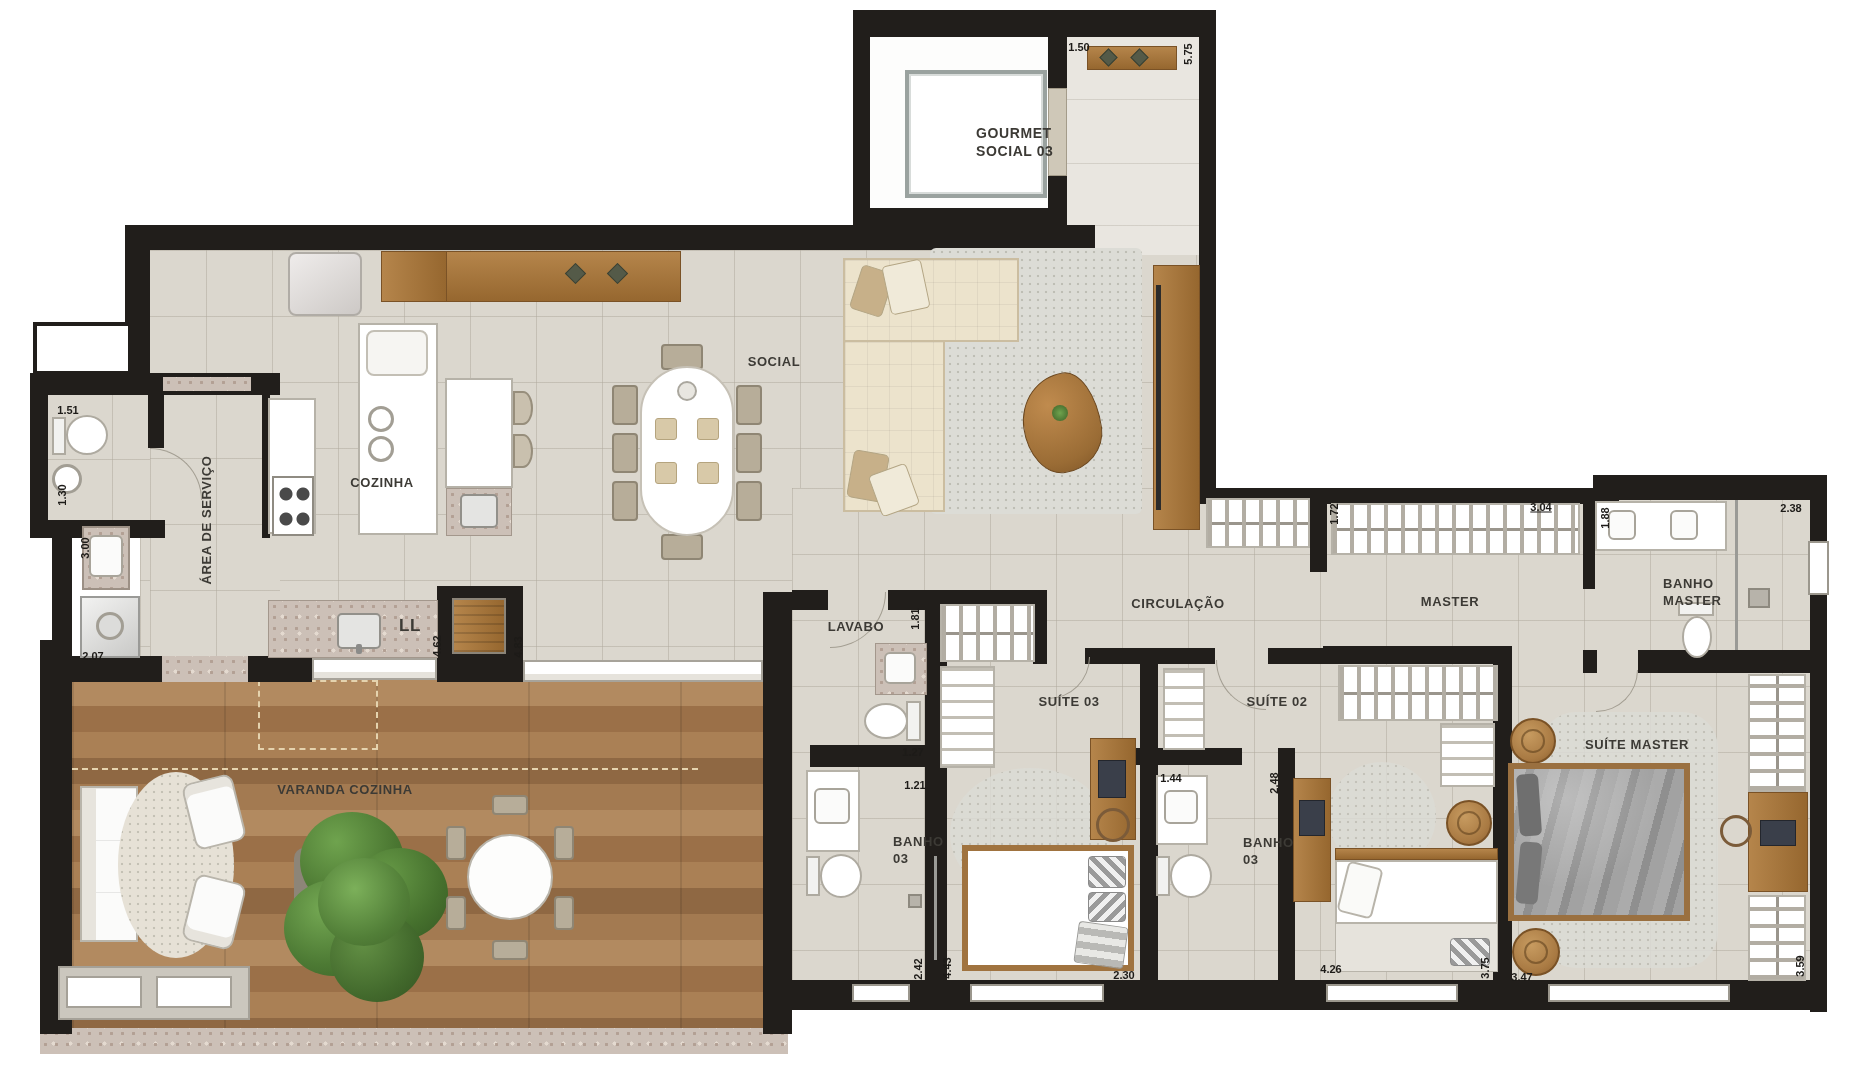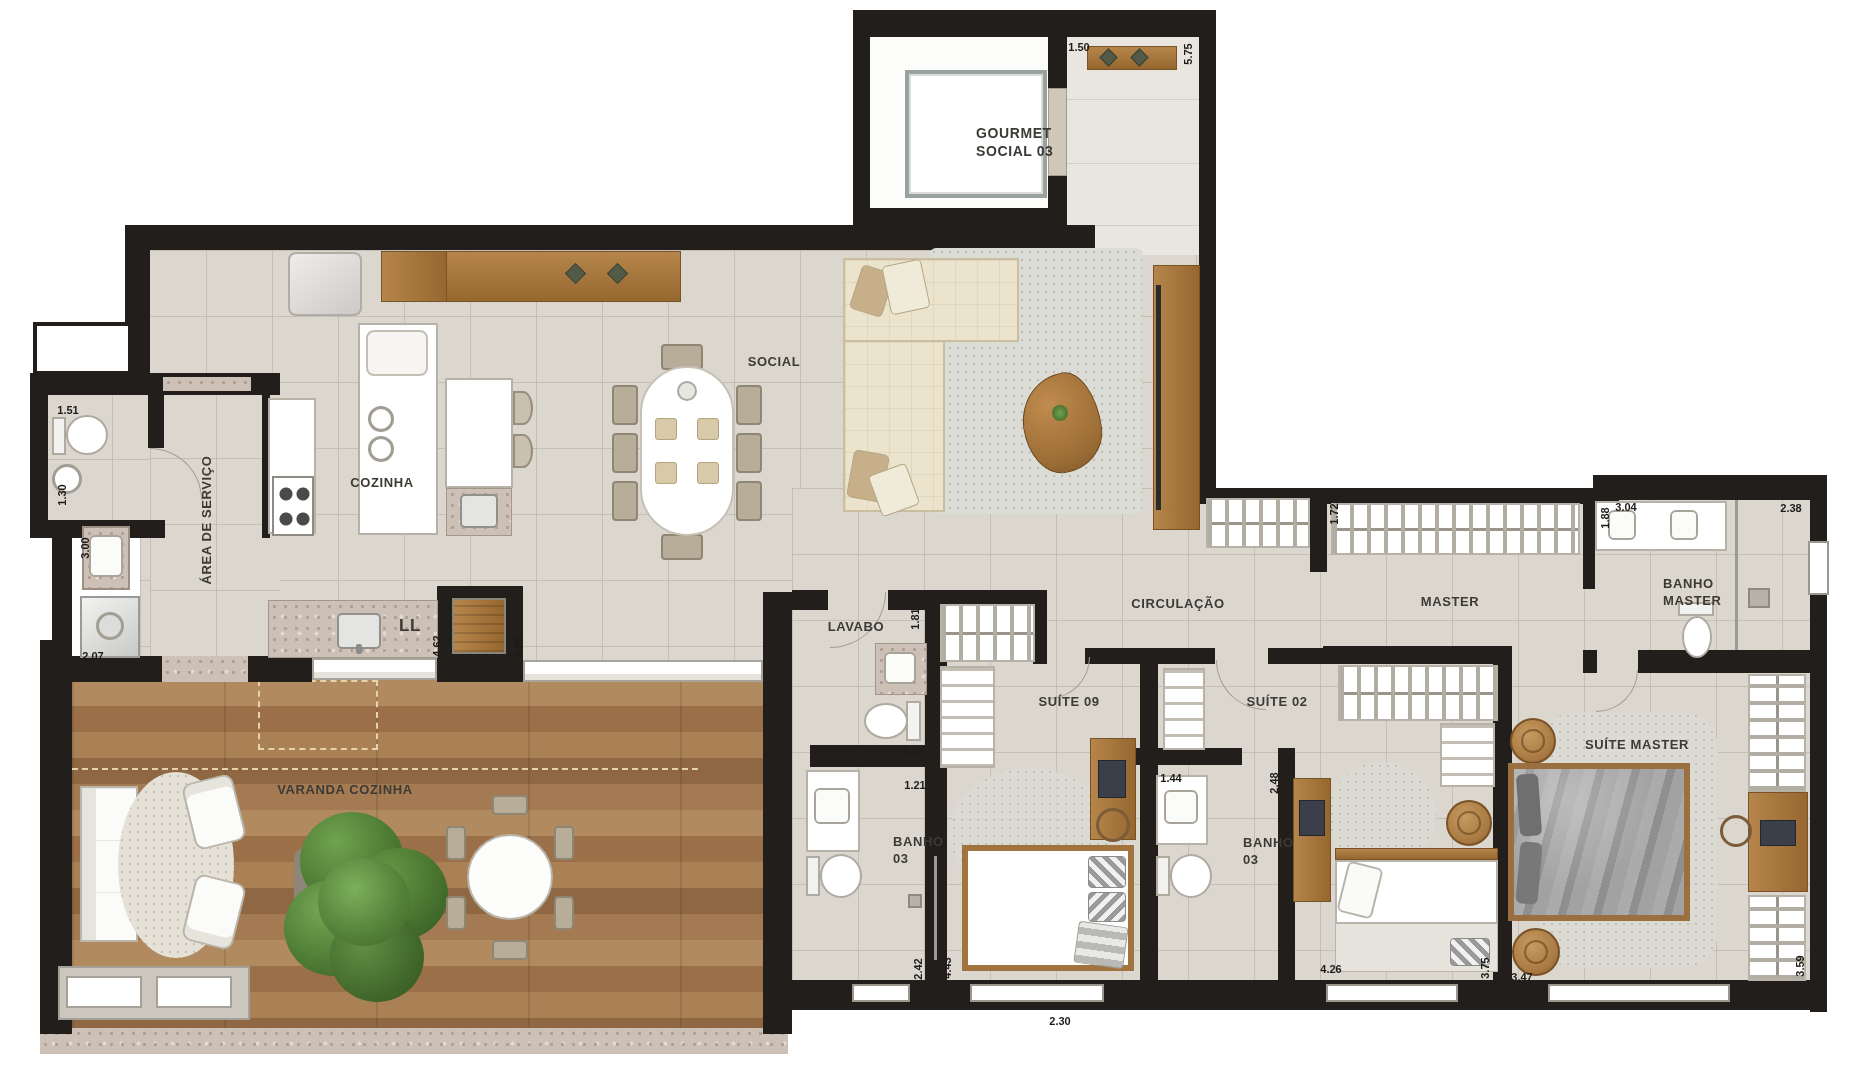--- a/index.html
+++ b/index.html
@@ -301,21 +301,21 @@
   <div class="label" style="left:382px;top:483px;">COZINHA</div>
   <div class="label v" style="left:207px;top:520px;">ÁREA DE SERVIÇO</div>
   <div class="label" style="left:856px;top:627px;">LAVABO</div>
   <div class="label" style="left:1178px;top:604px;">CIRCULAÇÃO</div>
   <div class="label" style="left:1450px;top:602px;">MASTER</div>
   <div class="label" style="left:1663px;top:584px;">
     <span>BANHO</span>
       <br>
     <span>MASTER</span>
   </div>
-  <div class="label" style="left:1069px;top:702px;">SUÍTE 09</div>
+  <div class="label" style="left:1069px;top:702px;">SUÍTE 03</div>
   <div class="label" style="left:1277px;top:702px;">SUÍTE 02</div>
   <div class="label" style="left:1637px;top:745px;">SUÍTE MASTER</div>
   <div class="label" style="left:893px;top:842px;">
     <span>BANHO</span>
       <br>
     <span>03</span>
   </div>
   <div class="label" style="left:1243px;top:843px;">
     <span>BANHO</span>
       <br>
@@ -330,25 +330,25 @@
   <div class="dim v" style="left:62px;top:495px;">1.30</div>
   <div class="dim v" style="left:85px;top:548px;">3.00</div>
   <div class="dim" style="left:93px;top:656px;">2.07</div>
   <div class="dim v" style="left:437px;top:646px;">4.62</div>
   <div class="dim v" style="left:518px;top:647px;">4.83</div>
   <div class="dim v" style="left:915px;top:619px;">1.81</div>
   <div class="dim" style="left:913px;top:752px;">1.27</div>
   <div class="dim" style="left:915px;top:785px;">1.21</div>
   <div class="dim v" style="left:918px;top:969px;">2.42</div>
   <div class="dim v" style="left:947px;top:968px;">4.43</div>
-  <div class="dim" style="left:1060px;top:975px;margin-top:46px;">2.30</div>
+  <div class="dim" style="left:1124px;top:975px;">2.30</div>
   <div class="dim" style="left:1171px;top:778px;">1.44</div>
   <div class="dim v" style="left:1274px;top:783px;">2.48</div>
   <div class="dim" style="left:1331px;top:969px;">4.26</div>
   <div class="dim v" style="left:1485px;top:968px;">3.75</div>
   <div class="dim" style="left:1522px;top:977px;">3.47</div>
   <div class="dim v" style="left:1800px;top:966px;">3.59</div>
   <div class="dim v" style="left:1334px;top:514px;">1.72</div>
-  <div class="dim" style="left:1626px;top:507px;">3.04</div>
+  <div class="dim" style="left:1541px;top:507px;text-decoration:underline;">3.04</div>
   <div class="dim v" style="left:1605px;top:518px;">1.88</div>
   <div class="dim" style="left:1791px;top:508px;">2.38</div>
 
 </div>
 
 </body></html>

